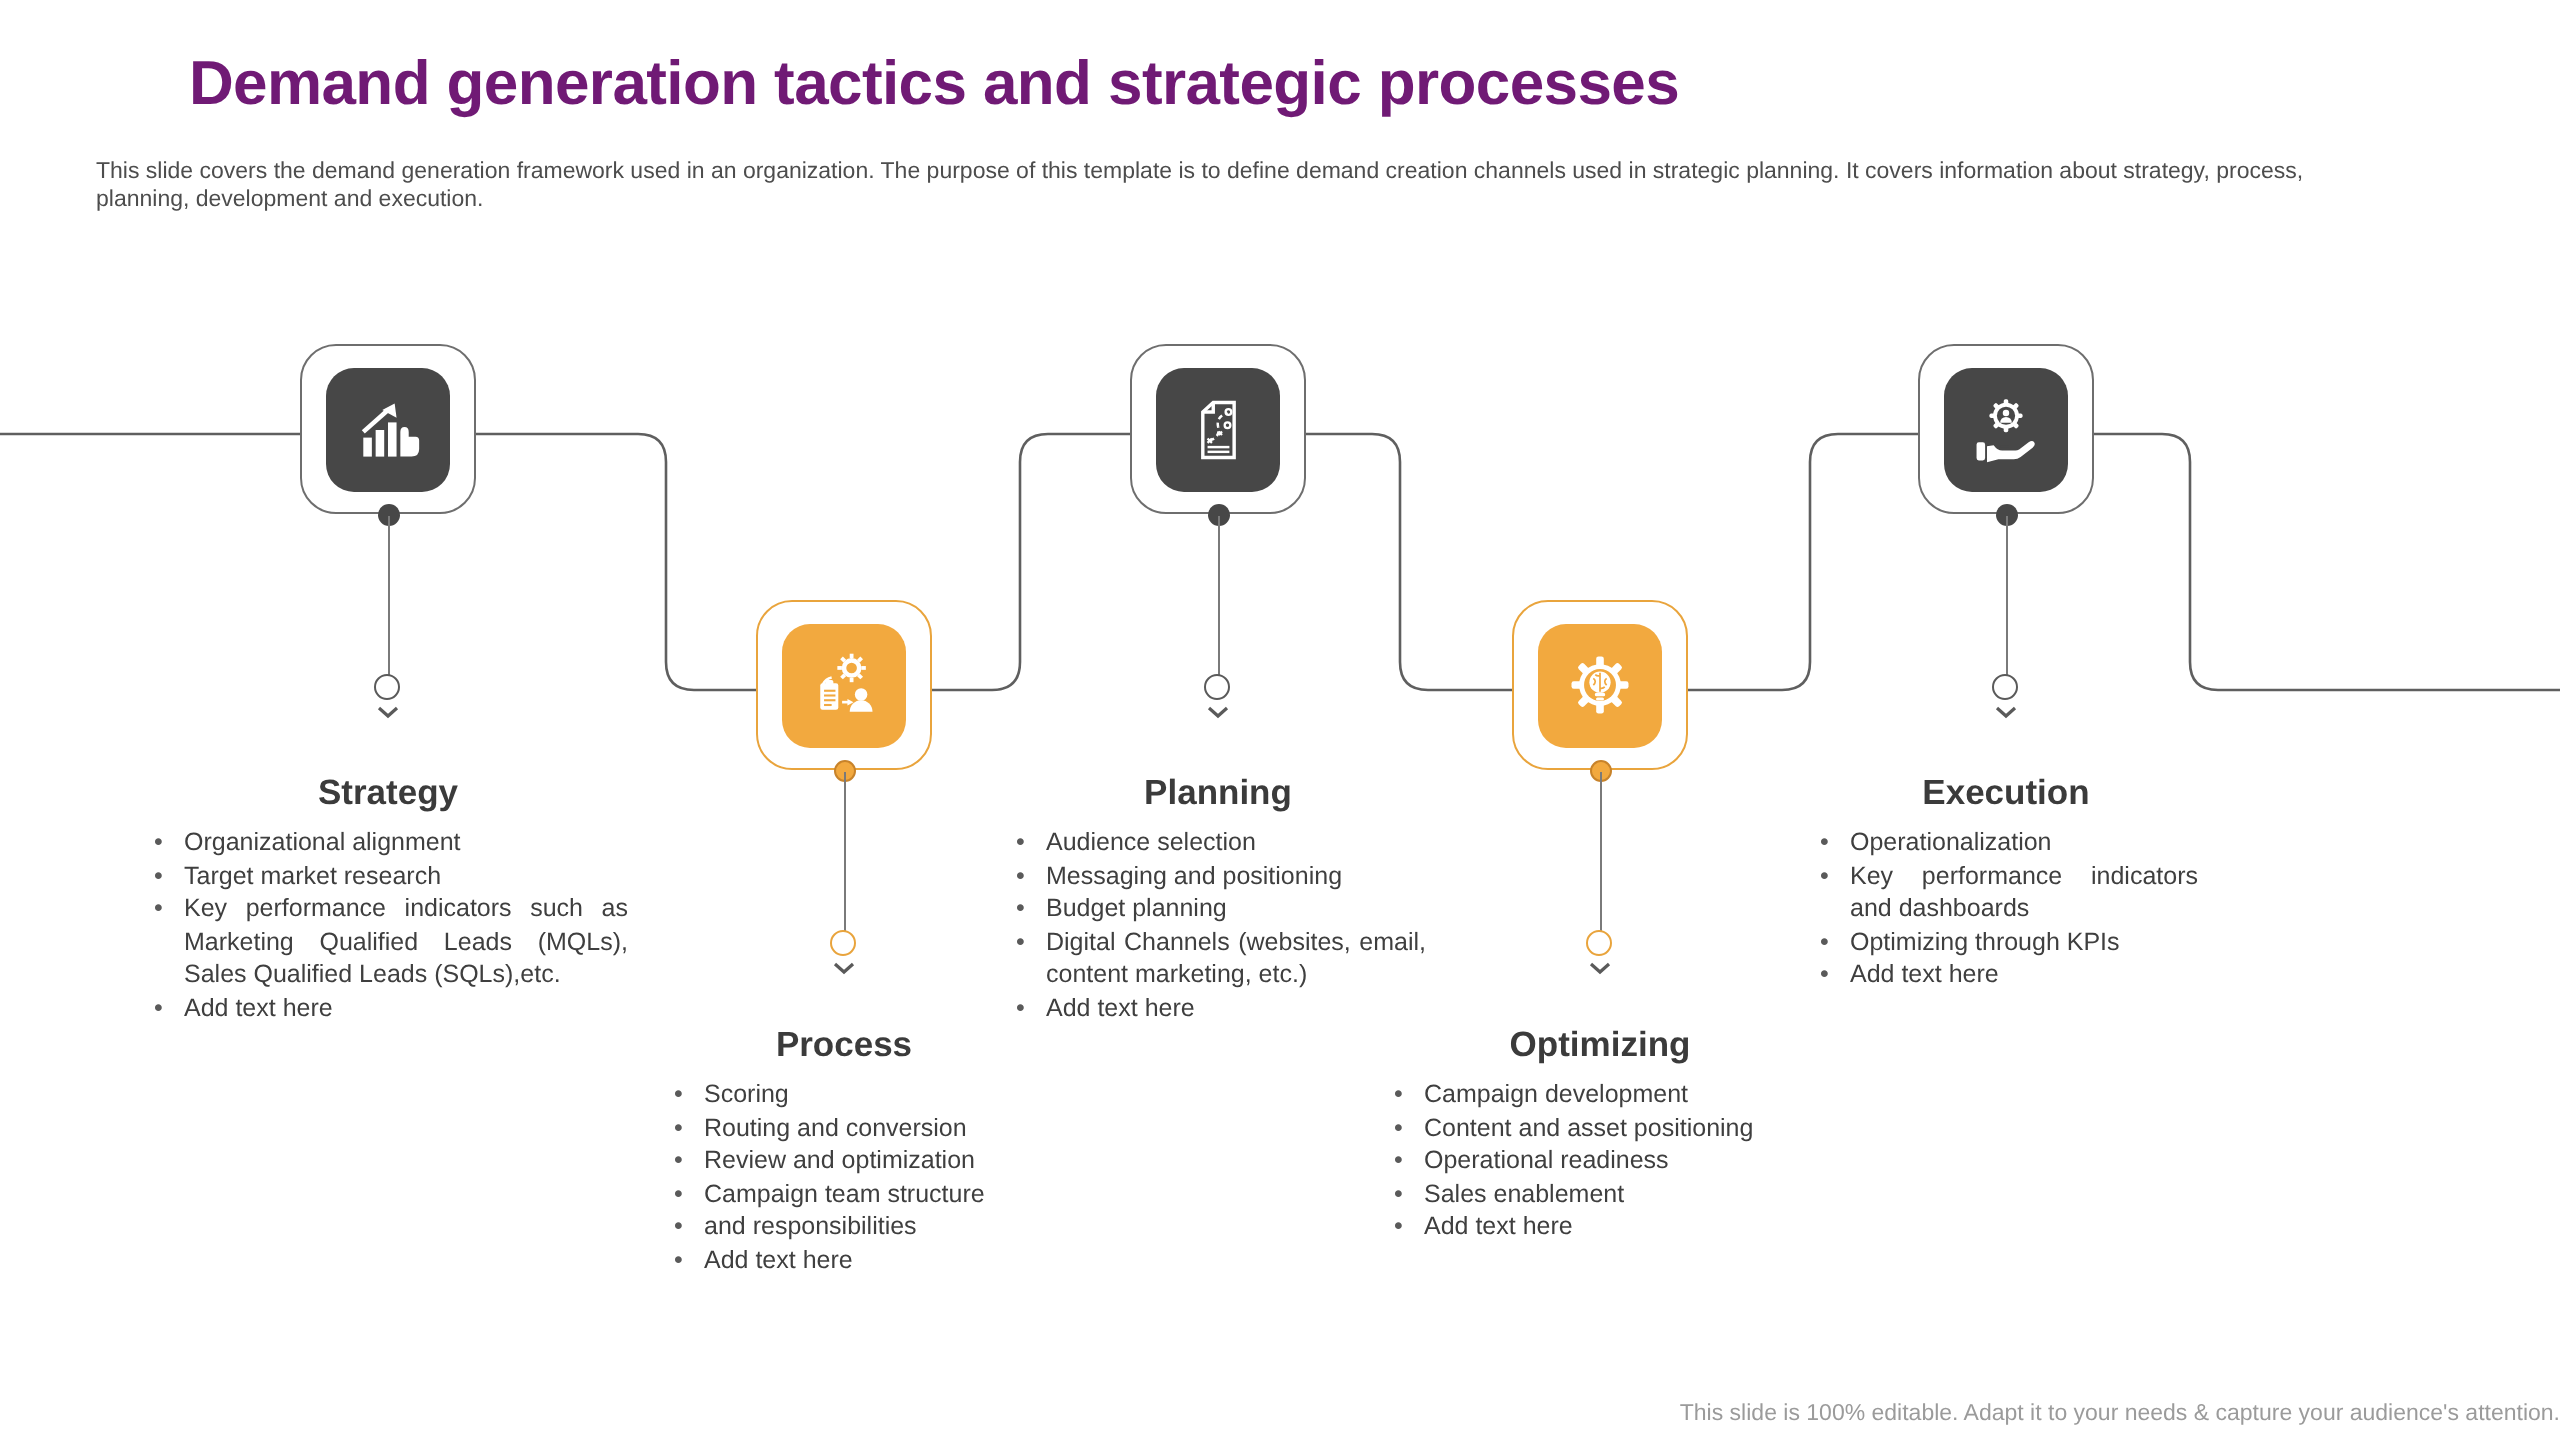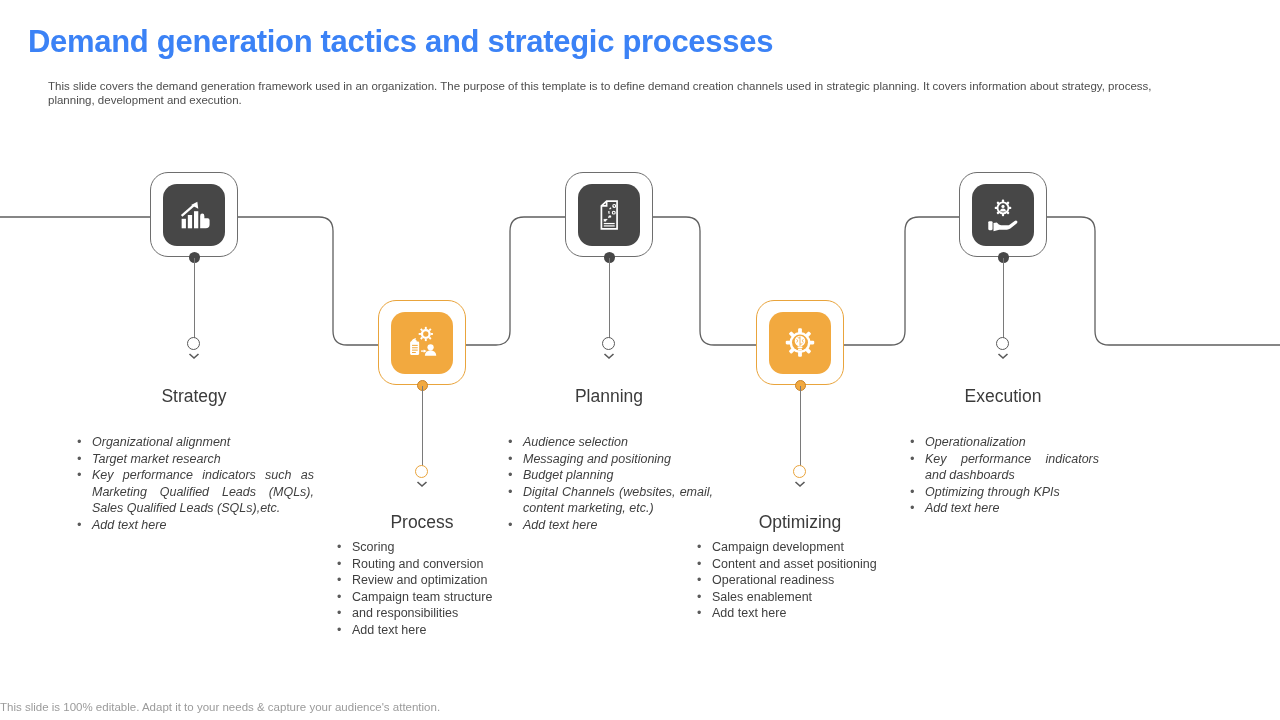--- a/index.html
+++ b/index.html
@@ -1,19 +1,19 @@
 <!DOCTYPE html>
 <html><head>
 <meta charset="utf-8">
 <style>
   html,body{margin:0;padding:0;background:#e8e8e8;}
   .slide{position:relative;width:1280px;height:720px;background:#ffffff;overflow:hidden;
          font-family:"Liberation Sans", sans-serif;}
-  .title{position:absolute;left:28px;top:24px;width:900px;font-size:31px;font-weight:700;
-         color:#3b82f6;letter-spacing:-0.3px;}
+  .title{position:absolute;left:17px;top:24px;width:900px;font-size:31px;font-weight:700;
+         color:#701a75;letter-spacing:-0.3px;text-align:center;}
   .desc{position:absolute;left:48px;top:79px;width:1125px;font-size:11.5px;line-height:14px;
         color:#4d4d4d;}
   .flow{position:absolute;left:0;top:0;z-index:1;}
   .stage{position:absolute;left:0;top:0;width:0;height:0;z-index:2;}
   .outer{position:absolute;left:calc(var(--cx) - 44px);width:88px;height:85px;background:#fff;
          border-radius:18px;box-sizing:border-box;}
   .dark .outer{top:172px;border:1.4px solid #6e6e6e;}
   .orange .outer{top:300px;border:1.4px solid #E9A43C;}
   .inner{position:absolute;left:calc(var(--cx) - 31px);width:62px;height:62px;border-radius:14px;
          display:flex;align-items:center;justify-content:center;}
@@ -26,30 +26,30 @@
   .dark .stem{top:258px;height:80px;}
   .orange .stem{top:386px;height:80px;}
   .ring{position:absolute;width:13px;height:13px;border-radius:50%;background:#fff;
         left:calc(var(--cx) - 7px);box-sizing:border-box;}
   .dark .ring{top:337px;border:1.6px solid #5a5a5a;}
   .orange .ring{top:465px;border:1.6px solid #E9A43C;}
   .chev{position:absolute;left:calc(var(--cx) - 6px);}
   .dark .chev{top:353px;}
   .orange .chev{top:481px;}
   .heading{position:absolute;left:calc(var(--cx) - 110px);width:220px;text-align:center;
-           font-size:17.5px;font-weight:400;color:#3b3b3b;}
+           font-size:17.5px;font-weight:700;color:#3b3b3b;}
   .dark .heading{top:386px;}
   .orange .heading{top:512px;}
   ul.blist{position:absolute;left:calc(var(--cx) - var(--lw)/2);width:var(--lw);margin:0;padding:0;
            list-style:none;font-size:12.5px;line-height:16.5px;color:#3f3f3f;}
-  .dark ul.blist{top:434px;font-style:italic;}
+  .dark ul.blist{top:413px;}
   .orange ul.blist{top:539px;}
   ul.blist li{position:relative;padding-left:18px;text-align:justify;}
   ul.blist li::before{content:"\2022";position:absolute;left:3px;top:0;color:#5a5a5a;}
-  .footer{position:absolute;left:0;top:701px;width:1280px;text-align:left;font-size:11.5px;
+  .footer{position:absolute;left:0;top:701px;width:1280px;text-align:right;font-size:11.5px;
           color:#9b9b9b;}
   .icon svg{display:block;}
 </style>
 </head>
 <body>
 
 <div class="slide">
 
   <div class="title">Demand generation tactics and strategic processes</div>
   <div class="desc">This slide covers the demand generation framework used in an organization. The purpose of this template is to define demand creation channels used in strategic planning. It covers information about strategy, process, planning, development and execution.</div>

